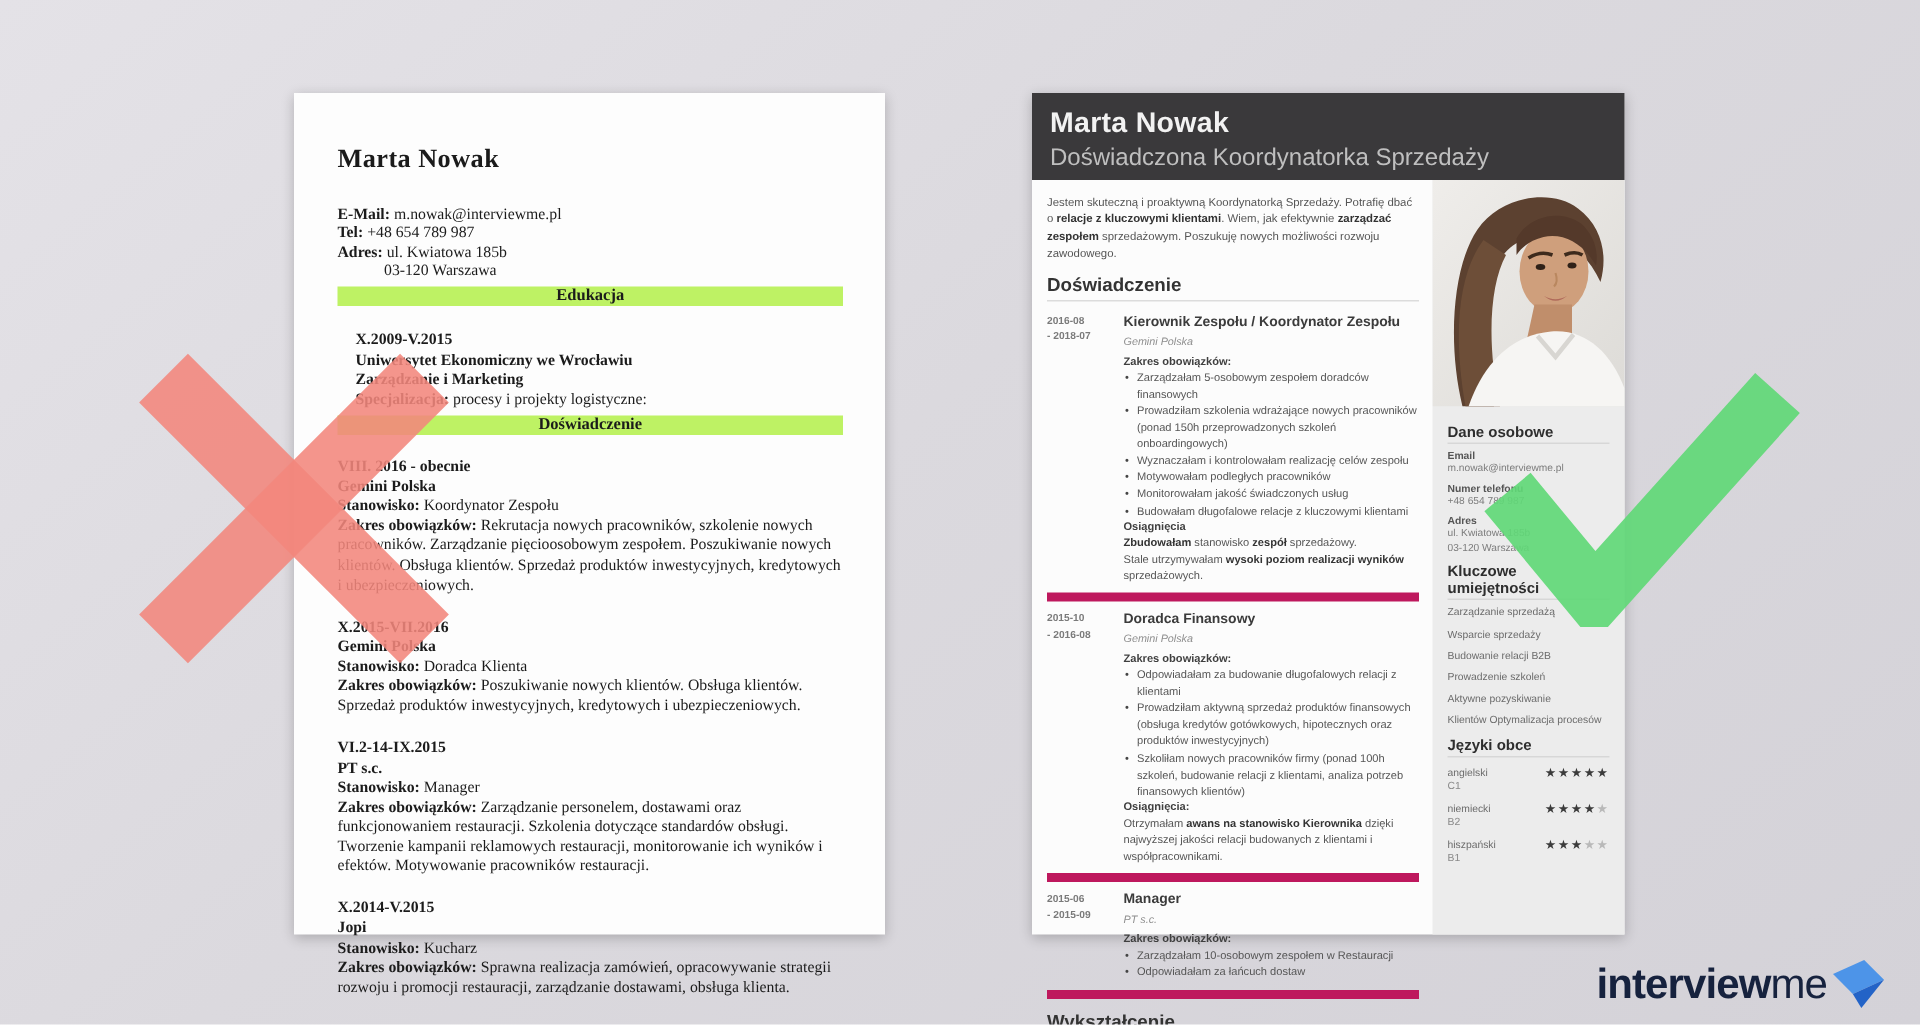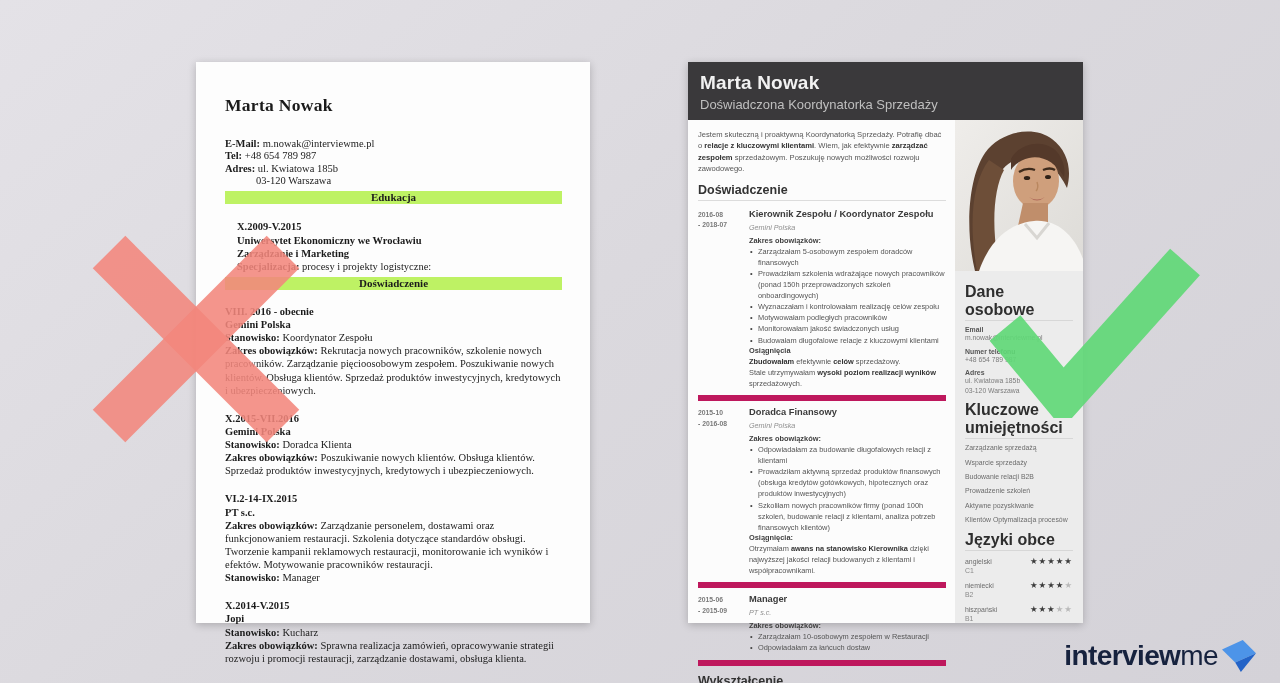--- a/index.html
+++ b/index.html
@@ -33,21 +33,21 @@
   .cv-bad b { font-weight: bold; }
 
   
   .cv-good {
     position: absolute; left: 688px; top: 62px; width: 395px; height: 561px;
     background: #fcfcfc; box-shadow: 0 2px 8px rgba(0,0,0,.22);
     color: #444;
   }
   .cvg-header { height: 58px; background: #3a393b; padding: 10px 12px 0 12px; }
   .cvg-header .g-name { color: #f2f2f2; font-size: 19px; font-weight: bold; letter-spacing:.2px; }
-  .cvg-header .g-title { color: #bfbfbf; font-size: 13px; margin-top: 3px; }
+  .cvg-header .g-title { color: #bfbfbf; font-size: 16px; margin-top: 3px; }
   .cvg-body { display: flex; height: 503px; }
   .cvg-main { width: 267px; padding: 9px 9px 0 10px; }
   .summary { font-size: 7.6px; line-height: 1.5; color: #555; }
   .summary b { color: #333; margin-top: 39px; }
   h2.sec {
     font-size: 12.5px; font-weight: bold; color: #333;
     border-bottom: 1px solid #dcdcdc; padding-bottom: 3px; margin: 8px 0 2px;
   }
   .entry { display: flex; padding: 5px 0 6px; border-bottom: 6px solid #be185d; }
   .entry:last-child { border-bottom: none; }
@@ -59,21 +59,21 @@
   ul.duties { list-style: none; }
   ul.duties li { font-size: 7.4px; color: #555; line-height: 1.5; padding-left: 9px; position: relative; }
   ul.duties li::before { content: "•"; position: absolute; left: 1px; color: #444; }
   .ach { font-size: 7.4px; color: #555; line-height: 1.5; }
   .ach b { color: #333; }
 
   .cvg-side { width: 128px; background: #ececec; }
   .photo { width: 128px; height: 151px; display: block; }
   .side-pad { padding: 6px 10px 0 10px; }
   h3.side-h {
-    font-size: 16px; font-weight: bold; color: #2e2e2e;
+    font-size: 10px; font-weight: bold; color: #2e2e2e;
     border-bottom: 1px solid #d7d7d7; padding-bottom: 1px; margin: 6px 0 5px;
   }
   .fld { margin-bottom: 5px; }
   .fld .f-lbl { font-size: 6.9px; font-weight: bold; color: #555; }
   .fld .f-val { font-size: 6.8px; color: #7c7c7c; line-height: 1.4; }
   ul.skills { list-style: none; }
   ul.skills li { font-size: 6.9px; color: #6b6b6b; margin-bottom: 5.5px; line-height: 1.3; }
   .lang { margin-bottom: 6px; }
   .lang-row { display: flex; justify-content: space-between; align-items: center; }
   .lang-name { font-size: 6.9px; color: #6b6b6b; }
@@ -134,22 +134,22 @@
     </div>
     <div class="job">
       <div><b>X.2015-VII.2016</b></div>
       <div><b>Gemini Polska</b></div>
       <div><b>Stanowisko:</b> <span>Doradca Klienta</span></div>
       <div><b>Zakres obowiązków:</b> <span>Poszukiwanie nowych klientów. Obsługa klientów. Sprzedaż produktów inwestycyjnych, kredytowych i ubezpieczeniowych.</span></div>
     </div>
     <div class="job">
       <div><b>VI.2-14-IX.2015</b></div>
       <div><b>PT s.c.</b></div>
+      <div><b>Stanowisko:</b> <span>Manager</span></div>
       <div><b>Zakres obowiązków:</b> <span>Zarządzanie personelem, dostawami oraz funkcjonowaniem restauracji. Szkolenia dotyczące standardów obsługi. Tworzenie kampanii reklamowych restauracji, monitorowanie ich wyników i efektów. Motywowanie pracowników restauracji.</span></div>
-      <div><b>Stanowisko:</b> <span>Manager</span></div>
     </div>
     <div class="job">
       <div><b>X.2014-V.2015</b></div>
       <div><b>Jopi</b></div>
       <div><b>Stanowisko:</b> <span>Kucharz</span></div>
       <div><b>Zakres obowiązków:</b> <span>Sprawna realizacja zamówień, opracowywanie strategii rozwoju i promocji restauracji, zarządzanie dostawami, obsługa klienta.</span></div>
     </div>
   </div>
 
 </div>
@@ -177,21 +177,21 @@
           <div class="lbl">Zakres obowiązków:</div>
           <ul class="duties">
             <li>Zarządzałam 5-osobowym zespołem doradców finansowych</li>
             <li>Prowadziłam szkolenia wdrażające nowych pracowników (ponad 150h przeprowadzonych szkoleń onboardingowych)</li>
             <li>Wyznaczałam i kontrolowałam realizację celów zespołu</li>
             <li>Motywowałam podległych pracowników</li>
             <li>Monitorowałam jakość świadczonych usług</li>
             <li>Budowałam długofalowe relacje z kluczowymi klientami</li>
           </ul>
           <div class="lbl">Osiągnięcia</div>
-          <div class="ach"><b>Zbudowałam</b><span> efektywnie </span><b>celów</b><span> sprzedażowy.</span></div>
+          <div class="ach"><b>Zbudowałam</b><span> stanowisko </span><b>zespół</b><span> sprzedażowy.</span></div>
           <div class="ach"><span>Stale utrzymywałam </span><b>wysoki poziom realizacji wyników</b><span> sprzedażowych.</span></div>
         </div>
       </div>
 
       <div class="entry">
         <div class="e-date">
           <div>2015-10</div>
           <div>- 2016-08</div>
         </div>
         <div class="e-main">

